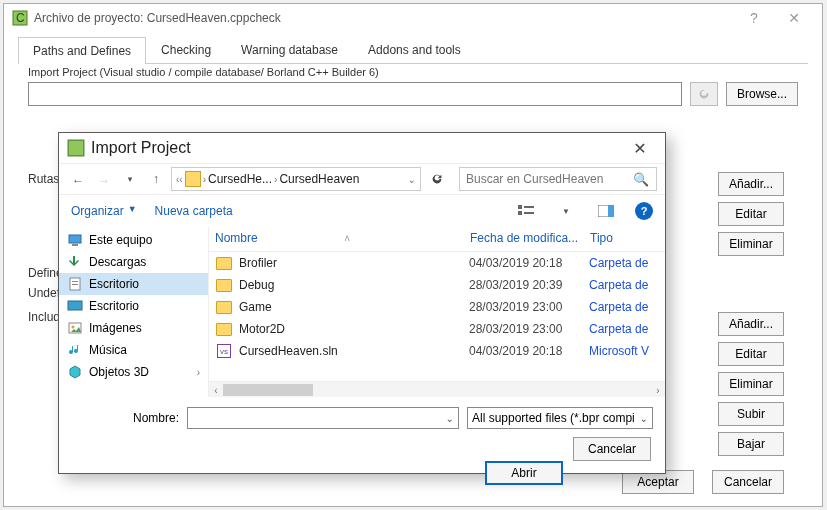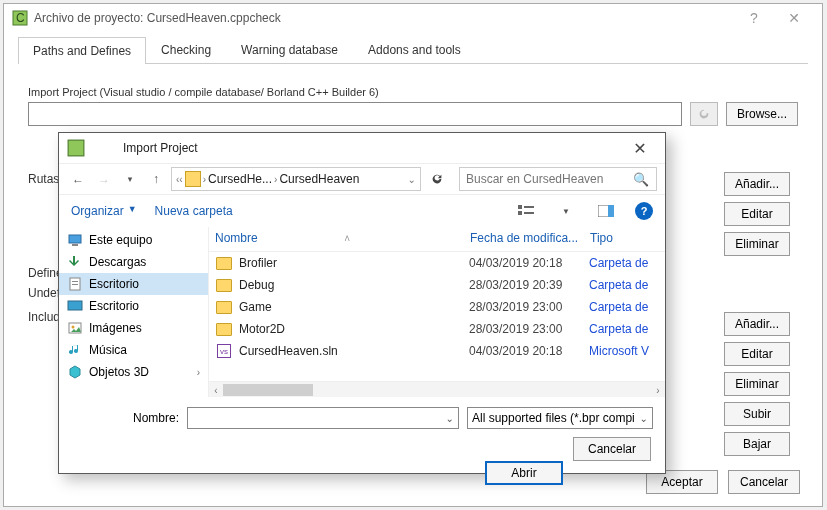--- a/index.html
+++ b/index.html
@@ -8,38 +8,38 @@
 .parent-window { position: absolute; left: 3px; top: 3px; width: 820px; height: 504px; background: #fff; border: 1px solid #aaa; }
 .parent-title { height: 28px; display: flex; align-items: center; padding: 0 8px; color: #555; }
 .parent-title .icon { width: 16px; height: 16px; margin-right: 6px; display: inline-flex; align-items: center; justify-content: center; }
 .parent-title .title-text { flex: 1; }
 .parent-title .wbtn { width: 40px; text-align: center; color: #999; font-size: 14px; }
 
 .tabstrip { display: flex; border-bottom: 1px solid #ccc; margin: 4px 14px 0; }
 .tab { padding: 6px 14px; border: 1px solid transparent; border-bottom: none; color: #333; }
 .tab.active { border-color: #ccc; background: #fff; position: relative; top: 1px; }
 
-.import-group { margin: 22px 24px; }
+.import-group { margin: 2px 24px; }
 .import-group .grp-label { font-size: 11px; color: #333; margin-bottom: 4px; }
 .import-row { display: flex; align-items: center; gap: 8px; }
 .import-row input[type=text] { flex: 1; height: 24px; border: 1px solid #888; padding: 0 4px; }
 .icon-btn { width: 28px; height: 24px; border: 1px solid #bbb; background: #eee; display:flex; align-items:center; justify-content:center; color:#aaa; }
 .btn { min-width: 72px; height: 24px; border: 1px solid #999; background: #f5f5f5; padding: 0 10px; font-size: 12px; }
 
 .label-left { position: absolute; left: 24px; color: #333; }
-.side-btn-col { position: absolute; right: 32px; display: flex; flex-direction: column; gap: 6px; }
+.side-btn-col { position: absolute; right: 38px; display: flex; flex-direction: column; gap: 6px; }
 .side-btn-col .btn { min-width: 66px; }
 
-.bottom-buttons { position: absolute; bottom: 12px; right: 22px; display: flex; gap: 10px; align-items: center; }
+.bottom-buttons { position: absolute; bottom: 12px; right: 38px; display: flex; gap: 18px; align-items: center; }
 
 
 .file-dialog { position: absolute; left: 58px; top: 132px; width: 608px; height: 342px; background: #fff; border: 1px solid #5a5a5a; box-shadow: 6px 6px 14px rgba(0,0,0,.25); }
 .fd-title { height: 30px; display: flex; align-items: center; padding: 0 8px; }
 .fd-title .icon { width: 18px; height: 18px; margin-right: 6px; }
-.fd-title .t { flex: 1; color: #222; font-size: 12px; margin-left: 32px; }
+.fd-title .t { flex: 1; color: #222; font-size: 16px; }
 .fd-title .close { width: 34px; text-align: center; font-size: 16px; color: #444; }
 
 .fd-nav { height: 32px; display: flex; align-items: center; padding: 0 8px; gap: 4px; border-top: 1px solid #eee; border-bottom: 1px solid #eee; }
 .navbtn { width: 22px; height: 22px; display:flex; align-items:center; justify-content:center; color:#555; }
 .navbtn.disabled { color: #ccc; }
 .breadcrumb { flex: 0 0 250px; height: 24px; border: 1px solid #ccc; display: flex; align-items: center; gap: 2px; padding: 0 4px; overflow:hidden; }
 .bc-icon { width:16px; height:16px; background:#ffd76b; border:1px solid #c9a227; }
 .bc-sep { color:#777; font-size:10px; }
 .bc-item { color:#222; white-space:nowrap; }
 .refresh { width:24px; height:24px; display:flex; align-items:center; justify-content:center; color:#444; }

